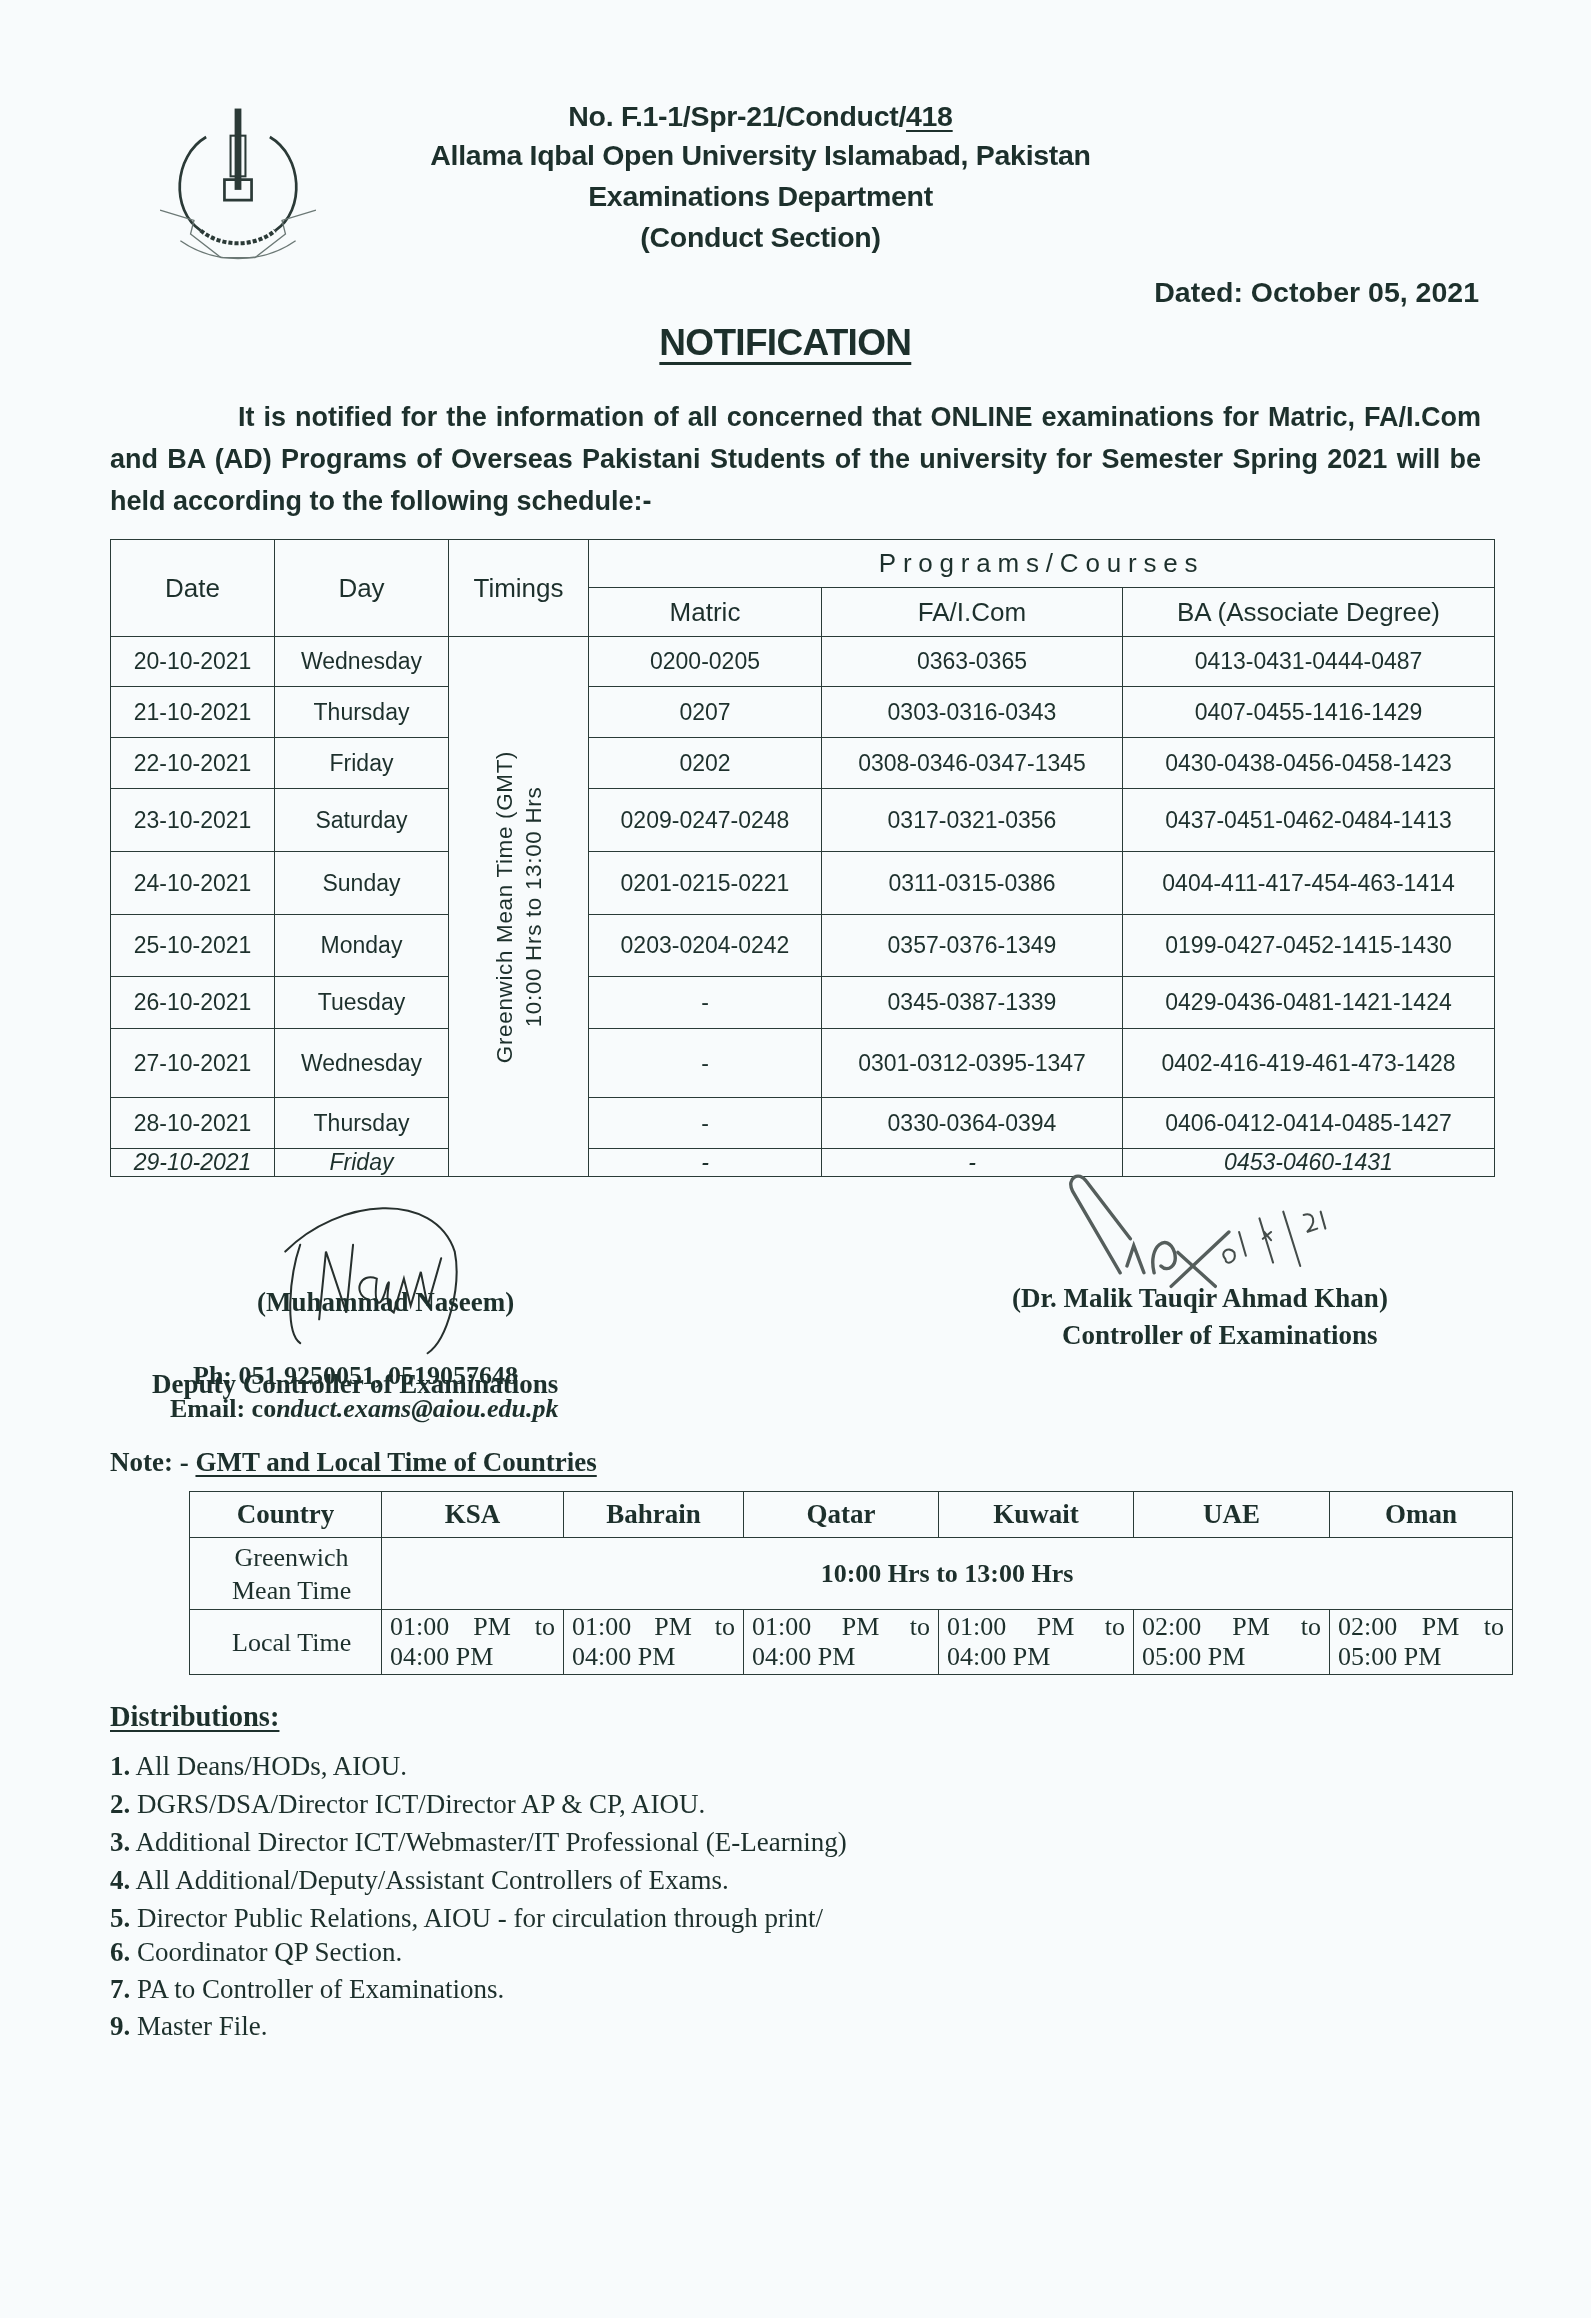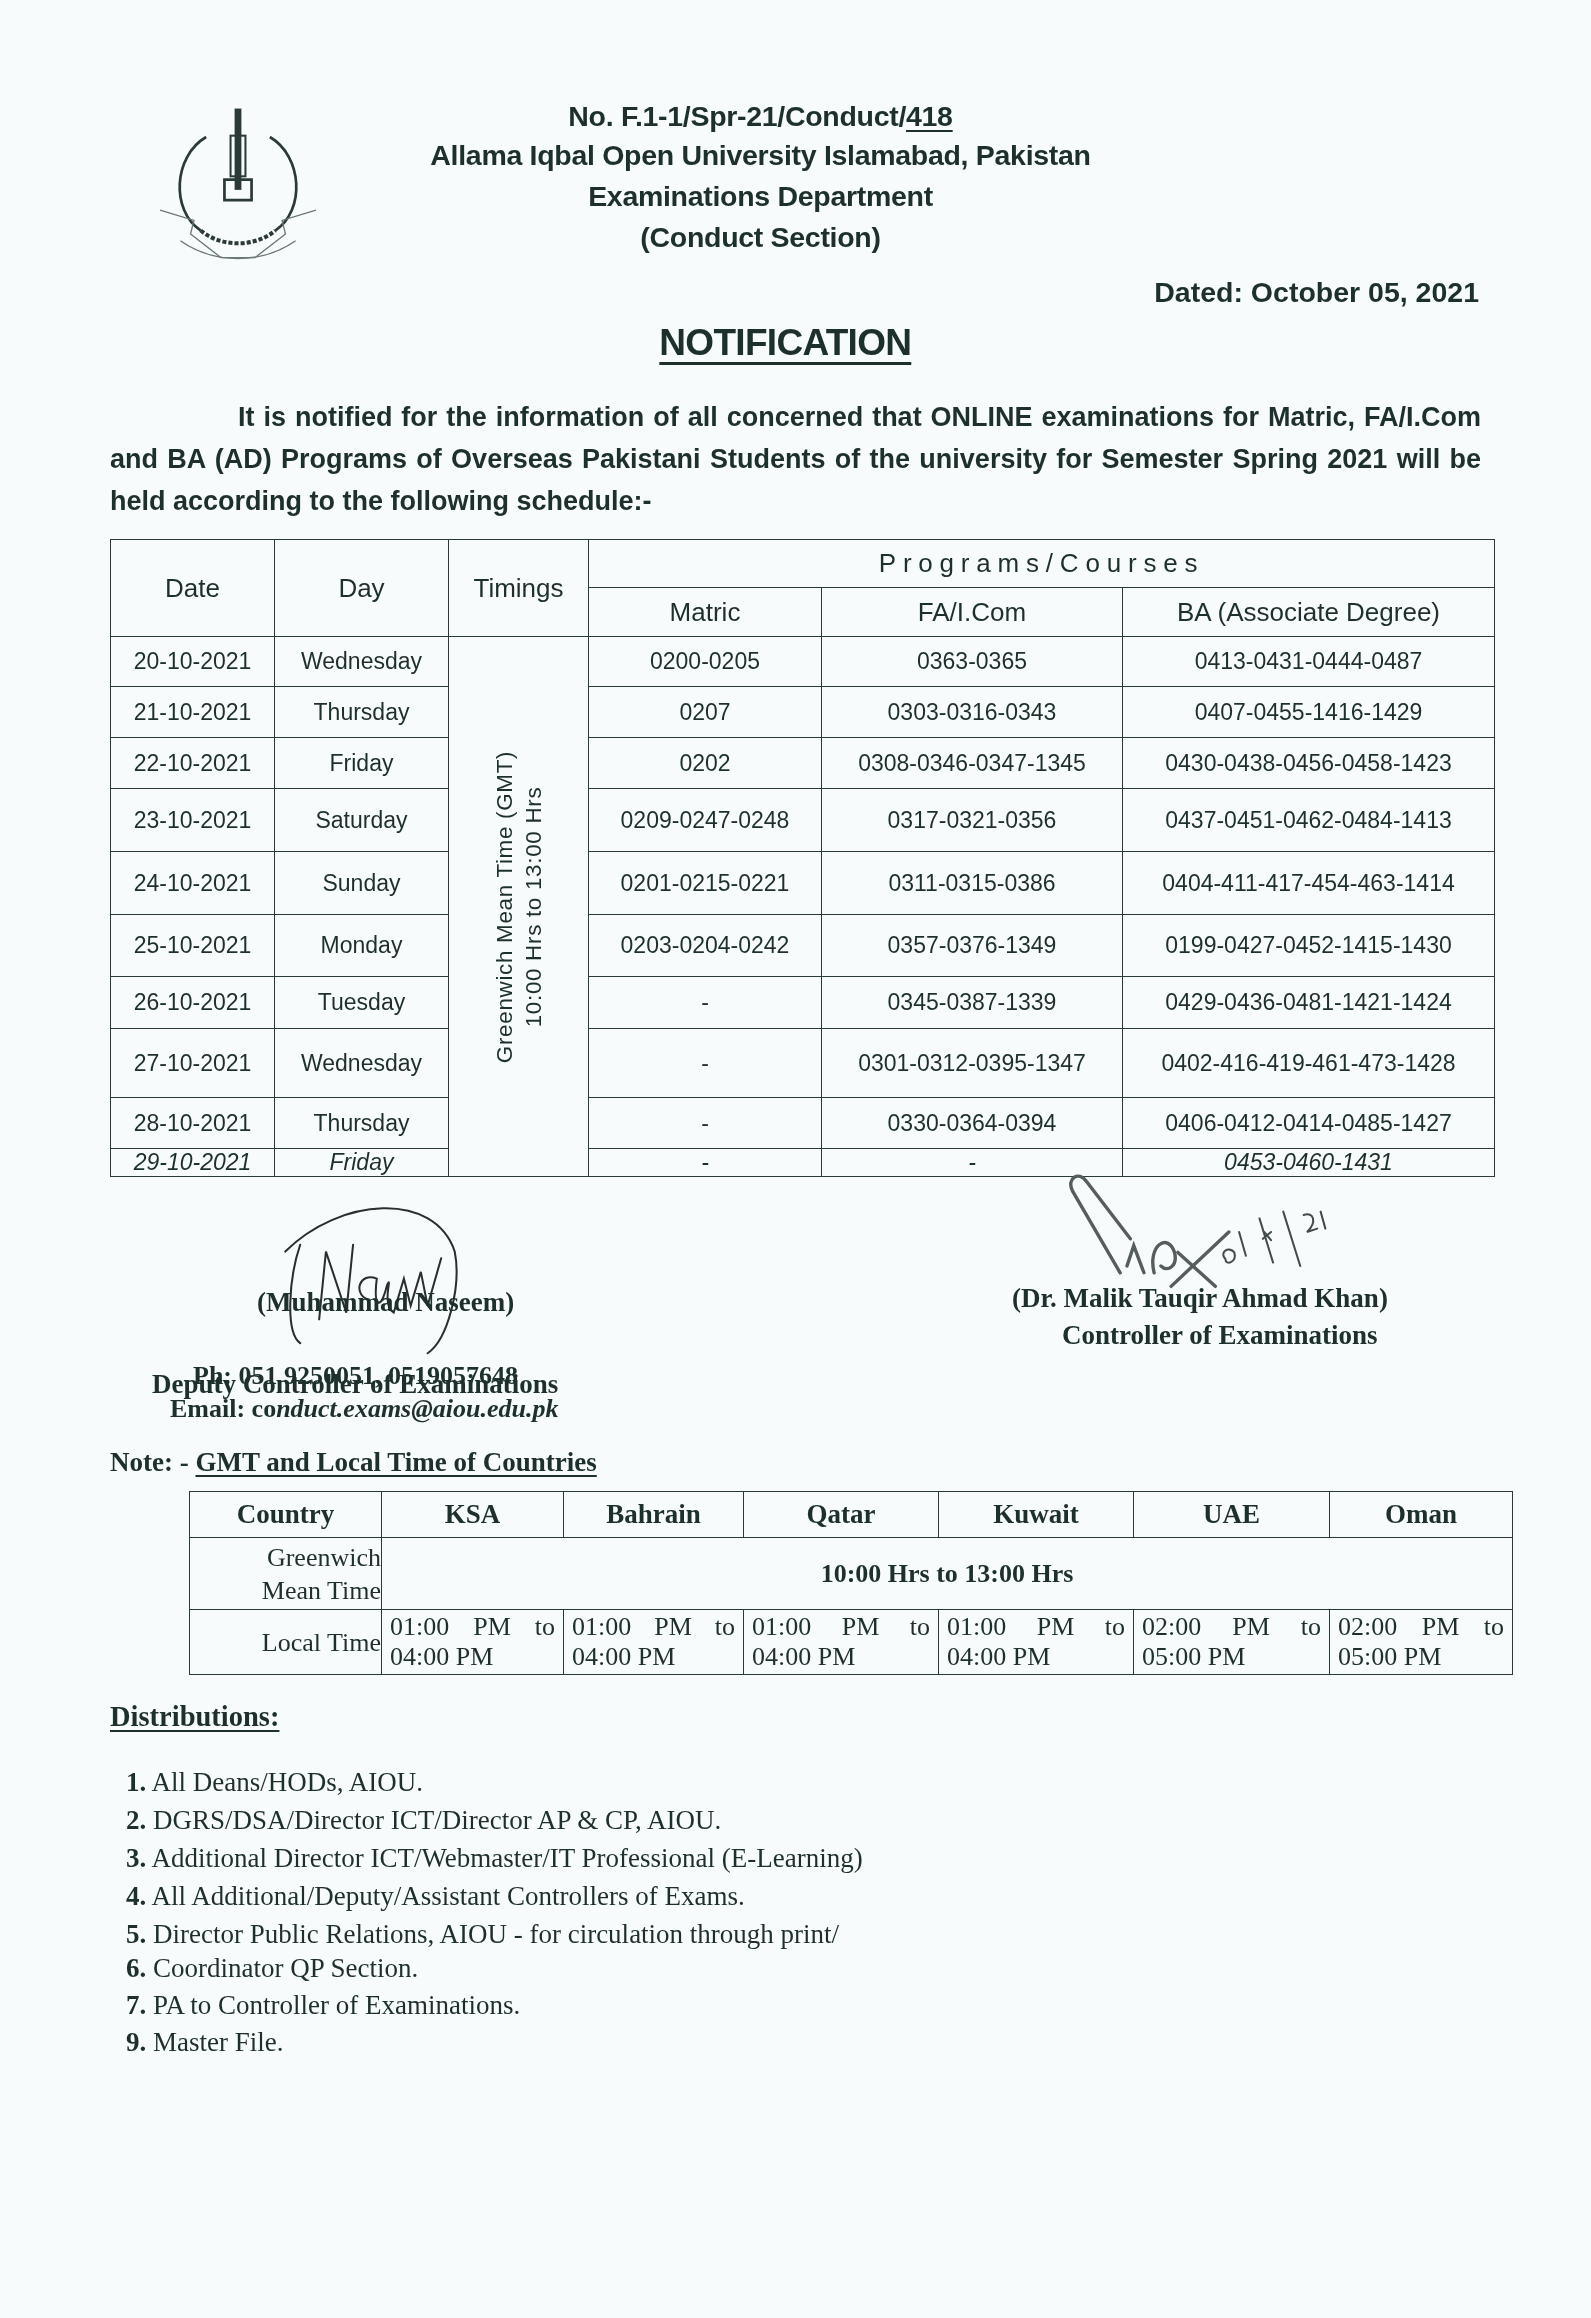--- a/index.html
+++ b/index.html
@@ -52,27 +52,27 @@
   #sig2 { left: 1059px; top: 1164px; width: 299px; height: 136px; }
 
   
   #note-head { left: 110px; top: 1449px; font-size: 27px; font-weight: bold; line-height: 1; }
   #note-head .u2 { text-decoration: underline; text-underline-offset: 4.1px; text-decoration-thickness: 2px; }
   #gmt { left: 189px; top: 1491px; width: 1323px; border-collapse: collapse; table-layout: fixed; }
   #gmt td { border: 1.4px solid #2a3b37; font-family: "Liberation Serif", "DejaVu Serif", serif; font-size: 26px; color: #1d302c; padding: 0; }
   #gmt .hdr td { height: 45px; text-align: center; font-weight: bold; font-size: 27px; }
   #gmt .gm td { height: 71px; }
   #gmt .lt td { height: 64px; }
-  #gmt .rowlab { padding-left: 12.2px; line-height: 33px; text-align: right; }
+  #gmt .rowlab { padding-left: 12.2px; line-height: 33px; text-align: center; }
   #gmt .span { text-align: center; font-weight: bold; }
   #gmt .lt .val { padding: 0 8.1px; line-height: 30px; text-align: justify; text-align-last: left; }
 
   
   #dist-head { left: 110px; top: 1703px; font-size: 28.5px; font-weight: bold; line-height: 1; text-decoration: underline; text-underline-offset: 4.1px; text-decoration-thickness: 2px; }
-  #dist-list { left: 110px; top: 1747px; font-size: 27px; line-height: 38px; margin: 16px; padding: 0; list-style: none; }
+  #dist-list { left: 110px; top: 1747px; font-size: 27px; line-height: 38px; margin: 0; padding: 0; list-style: none; }
   #dist-list li { white-space: nowrap; }
   #dist-list .num { font-weight: bold; }
   #dist-list .cont { padding-left: 470px; }
 </style>
 </head>
 <body>
 
 <svg id="logo" class="abs" viewBox="0 0 250 270">
   <g fill="none" stroke="#2b3a37" stroke-width="4">
     <path d="M78 62 C 30 90, 25 170, 70 200"></path>

